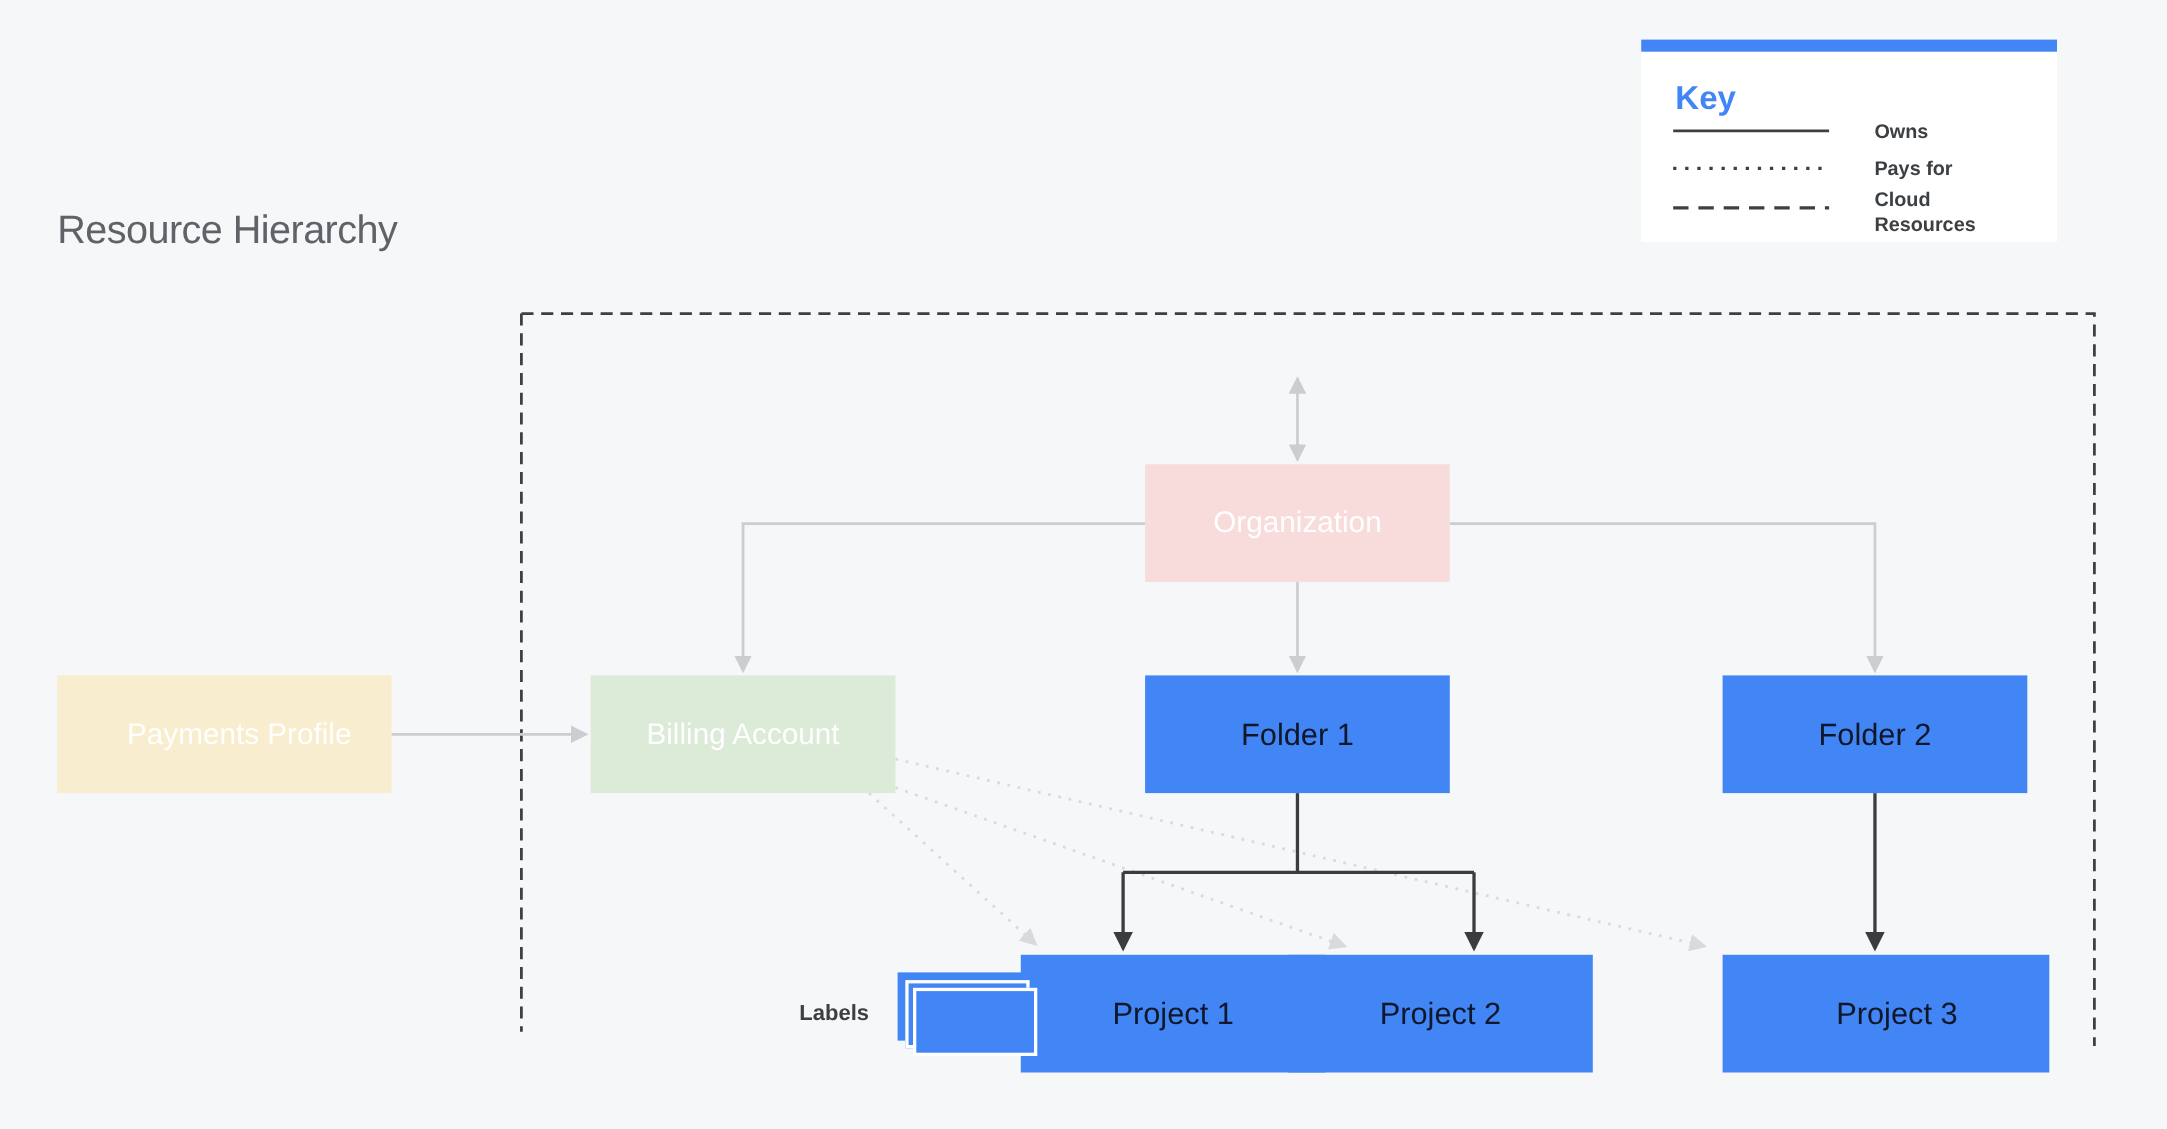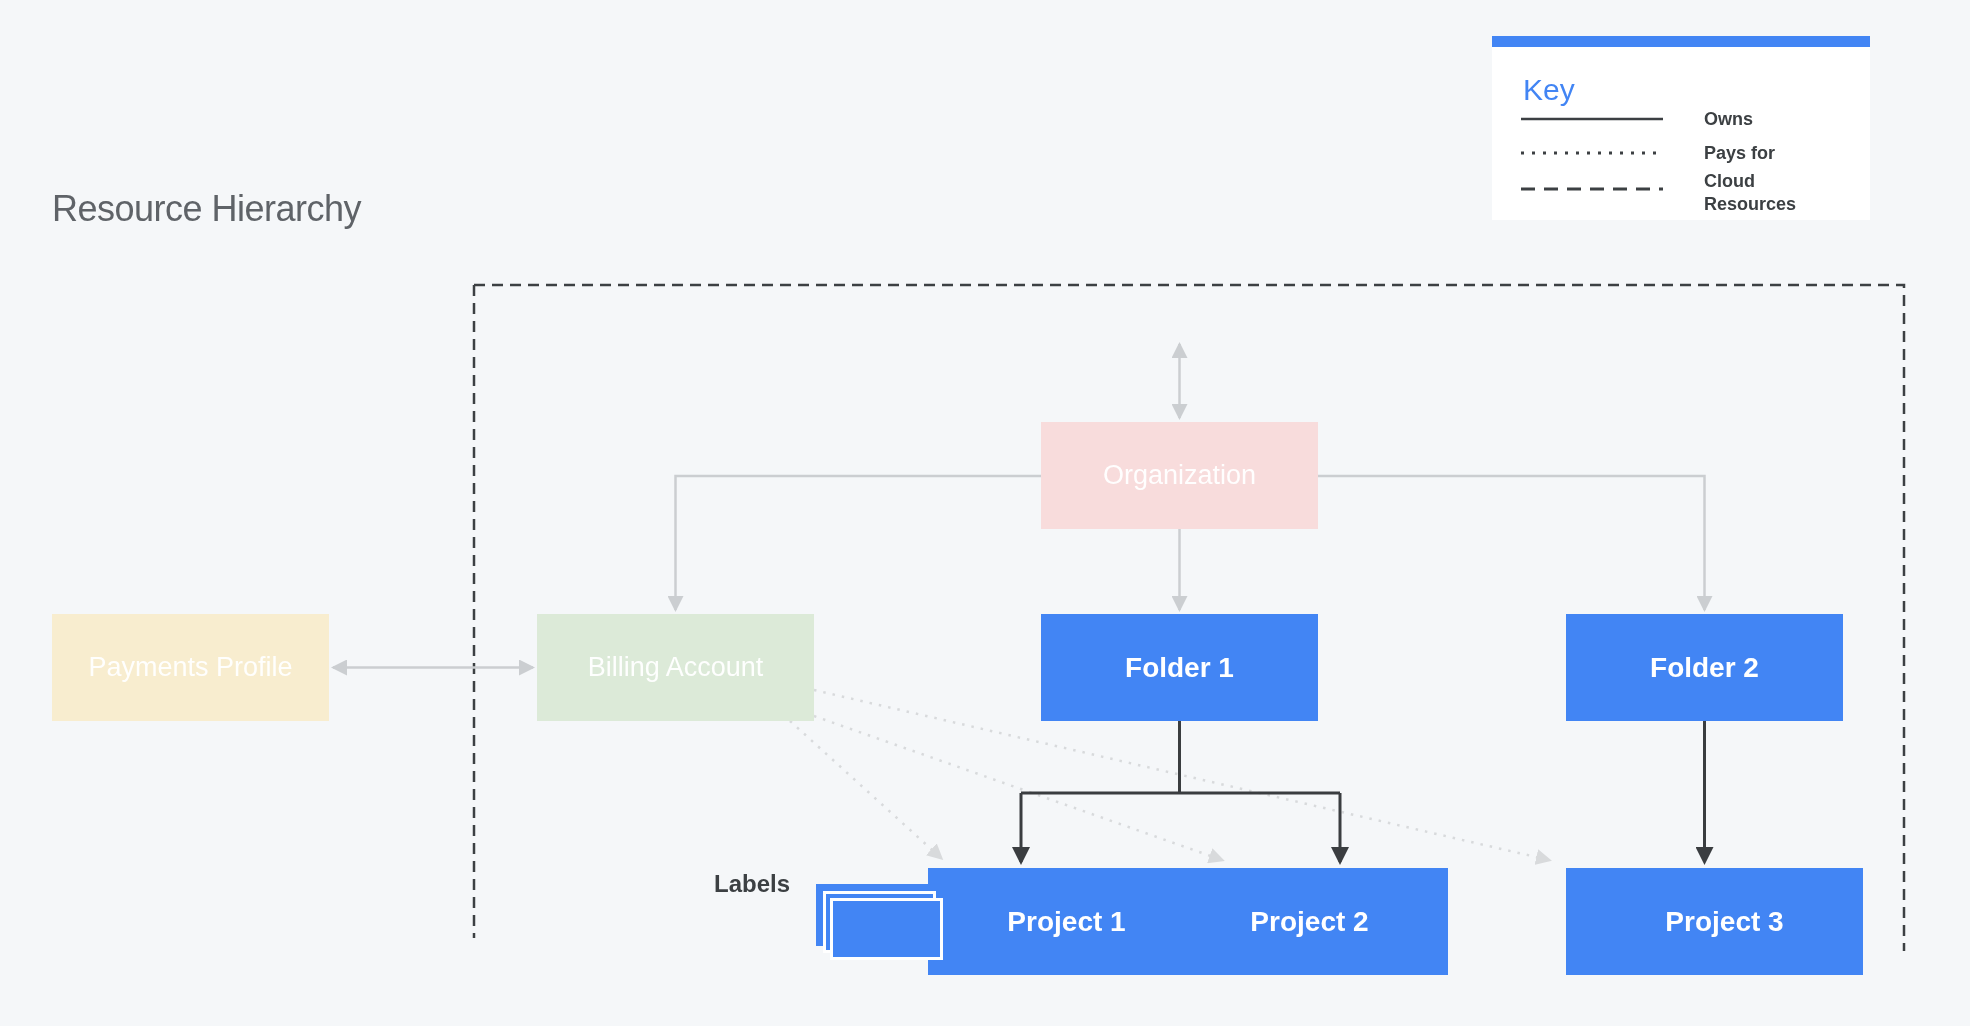--- a/index.html
+++ b/index.html
@@ -15,36 +15,36 @@
   svg.connector-layer{position:absolute;left:0;top:0;z-index:1;}
   .node{
     position:absolute;width:277px;height:107px;z-index:2;
     display:flex;align-items:center;justify-content:center;text-align:center;
   }
   .node .node-label{font-size:27px;color:rgba(255,255,255,0.96);}
   .node.pink{background:#f8dcdc;}
   .node.green{background:#dcead8;}
   .node.cream{background:#f8edcf;}
   .node.blue{background:#4285f4;}
-  .node.blue .node-label{font-weight:bold;font-size:28px;color:#ffffff;}
+  .node.blue .node-label{font-weight:normal;font-size:28px;color:#0f172a;}
   .labels-caption{
-    position:absolute;left:660px;top:870px;width:130px;z-index:3;
-    text-align:right;font-size:24px;font-weight:bold;color:#3c4043;
+    position:absolute;left:660px;top:910px;width:130px;z-index:3;
+    text-align:right;font-size:20px;font-weight:bold;color:#3c4043;
   }
   .labels-icon{position:absolute;left:816px;top:884px;width:128px;height:77px;z-index:3;}
   .labels-icon .card{position:absolute;width:113px;height:62px;background:#4285f4;box-sizing:border-box;}
   .labels-icon .card.c1{left:0;top:0;}
   .labels-icon .card.c2{left:7px;top:7px;border:3px solid #ffffff;}
   .labels-icon .card.c3{left:14px;top:14px;border:3px solid #ffffff;}
   .key-panel{
     position:absolute;left:1492px;top:36px;width:378px;height:184px;z-index:5;
     background:#ffffff;
   }
   .key-accent{position:absolute;left:0;top:0;width:100%;height:11px;background:#4285f4;}
-  .key-title{position:absolute;left:31px;top:37px;font-size:30px;font-weight:normal;color:#4285f4;}
+  .key-title{position:absolute;left:31px;top:37px;font-size:30px;font-weight:bold;color:#4285f4;}
   .key-sample{position:absolute;left:29px;width:142px;height:6px;}
   .key-label{position:absolute;left:212px;width:150px;font-size:18px;font-weight:bold;color:#3c4043;line-height:23px;}
 </style>
 </head>
 <body>
 
 <div class="stage">
 
   <div class="page-title">Resource Hierarchy</div>
 
@@ -76,21 +76,21 @@
     <path d="M1179.5,721 V793" fill="none" stroke-width="3" stroke="#3a3d40"></path>
     <path d="M1021,793 H1340" fill="none" stroke-width="3" stroke="#3a3d40"></path>
     <path d="M1021,793 V862" fill="none" stroke-width="3" marker-end="url(#ah-dark)" stroke="#3a3d40"></path>
     <path d="M1340,793 V862" fill="none" stroke-width="3" marker-end="url(#ah-dark)" stroke="#3a3d40"></path>
     <path d="M1704.5,721 V862" fill="none" stroke-width="3" marker-end="url(#ah-dark)" stroke="#3a3d40"></path>
   </svg>
 
   <div class="node pink" style="left:1041px;top:422px;">
     <span class="node-label">Organization</span>
   </div>
-  <div class="node cream" style="left:52px;top:614px;">
+  <div class="node cream" style="left:52px;top:614px;padding-left:27px;">
     <span class="node-label">Payments Profile</span>
   </div>
   <div class="node green" style="left:537px;top:614px;align-items:center;">
     <span class="node-label">Billing Account</span>
   </div>
   <div class="node blue" style="left:1041px;top:614px;">
     <span class="node-label">Folder 1</span>
   </div>
   <div class="node blue" style="left:1566px;top:614px;">
     <span class="node-label">Folder 2</span>

